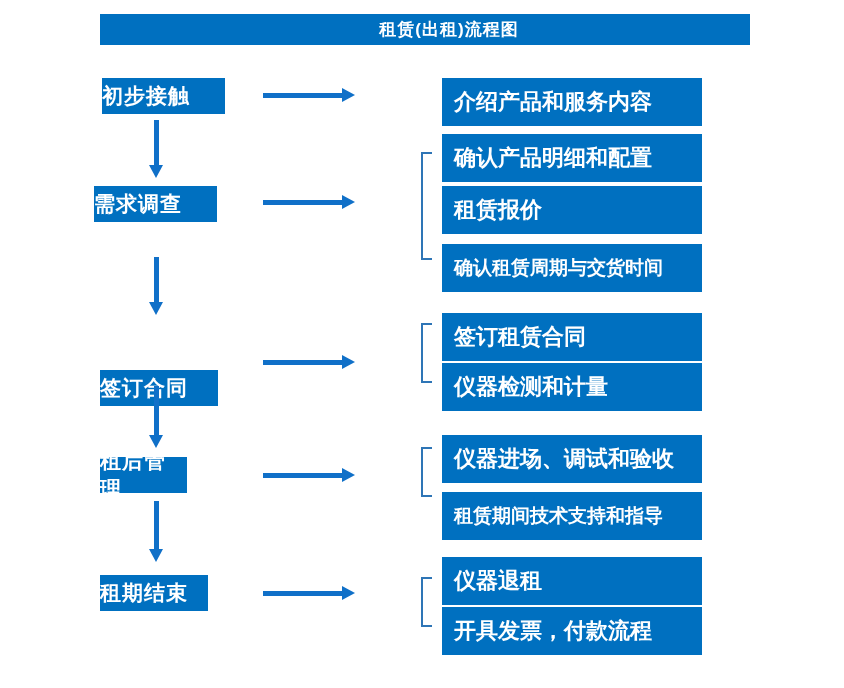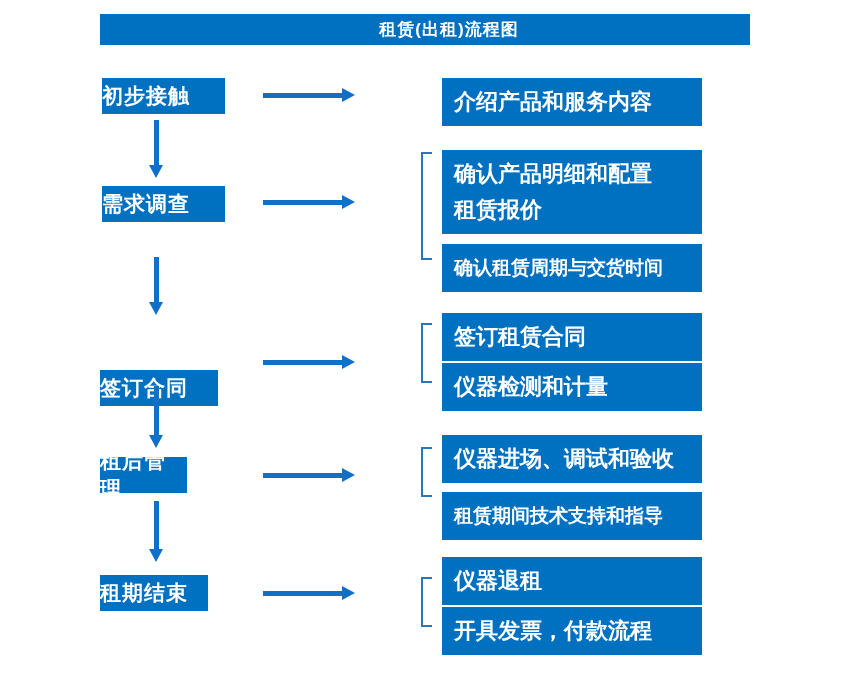--- a/index.html
+++ b/index.html
@@ -54,27 +54,27 @@
 </head>
 <body>
 
 <div class="canvas">
 
   <div class="title-bar">
     <span>租赁(出租)流程图</span>
   </div>
 
   <div class="box left-box" style="left:102px; top:78px;  width:123px;">初步接触</div>
-  <div class="box left-box" style="left:102px; top:186px; width:123px;">需求调查</div>
+  <div class="box left-box" style="left:94px; top:186px; width:123px;">需求调查</div>
   <div class="box left-box" style="left:100px; top:345px; width:118px;margin-top:25px;">签订合同</div>
   <div class="box left-box" style="left:100px; top:457px; width:87px;">租后管理</div>
   <div class="box left-box" style="left:100px; top:575px; width:108px;">租期结束</div>
 
   <div class="box right-box" style="top:78px;">介绍产品和服务内容</div>
-  <div class="box right-box" style="top:150px;">确认产品明细和配置</div>
+  <div class="box right-box" style="top:134px;">确认产品明细和配置</div>
   <div class="box right-box" style="top:186px;">租赁报价</div>
   <div class="box right-box small-text" style="top:244px;">确认租赁周期与交货时间</div>
   <div class="box right-box" style="top:363px;">仪器检测和计量</div>
   <div class="box right-box" style="top:313px;">签订租赁合同</div>
   <div class="box right-box" style="top:423px;margin-top:12px;">仪器进场、调试和验收</div>
   <div class="box right-box small-text" style="top:492px;">租赁期间技术支持和指导</div>
   <div class="box right-box" style="top:557px;">仪器退租</div>
   <div class="box right-box" style="top:607px;">开具发票，付款流程</div>
 
   <div class="harrow" style="top:88px;">

